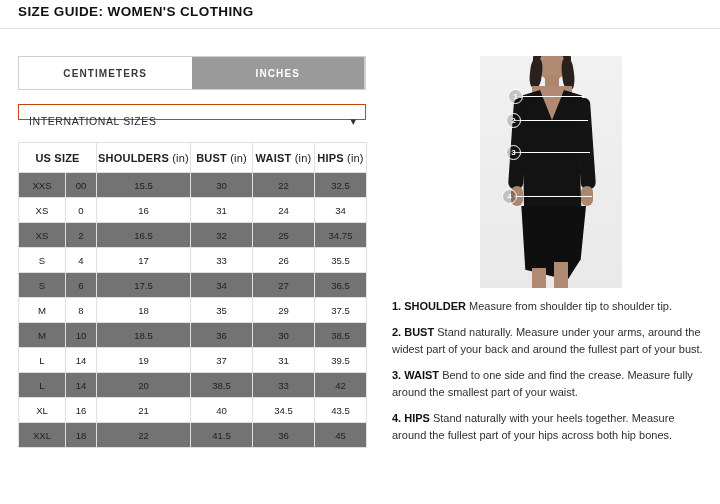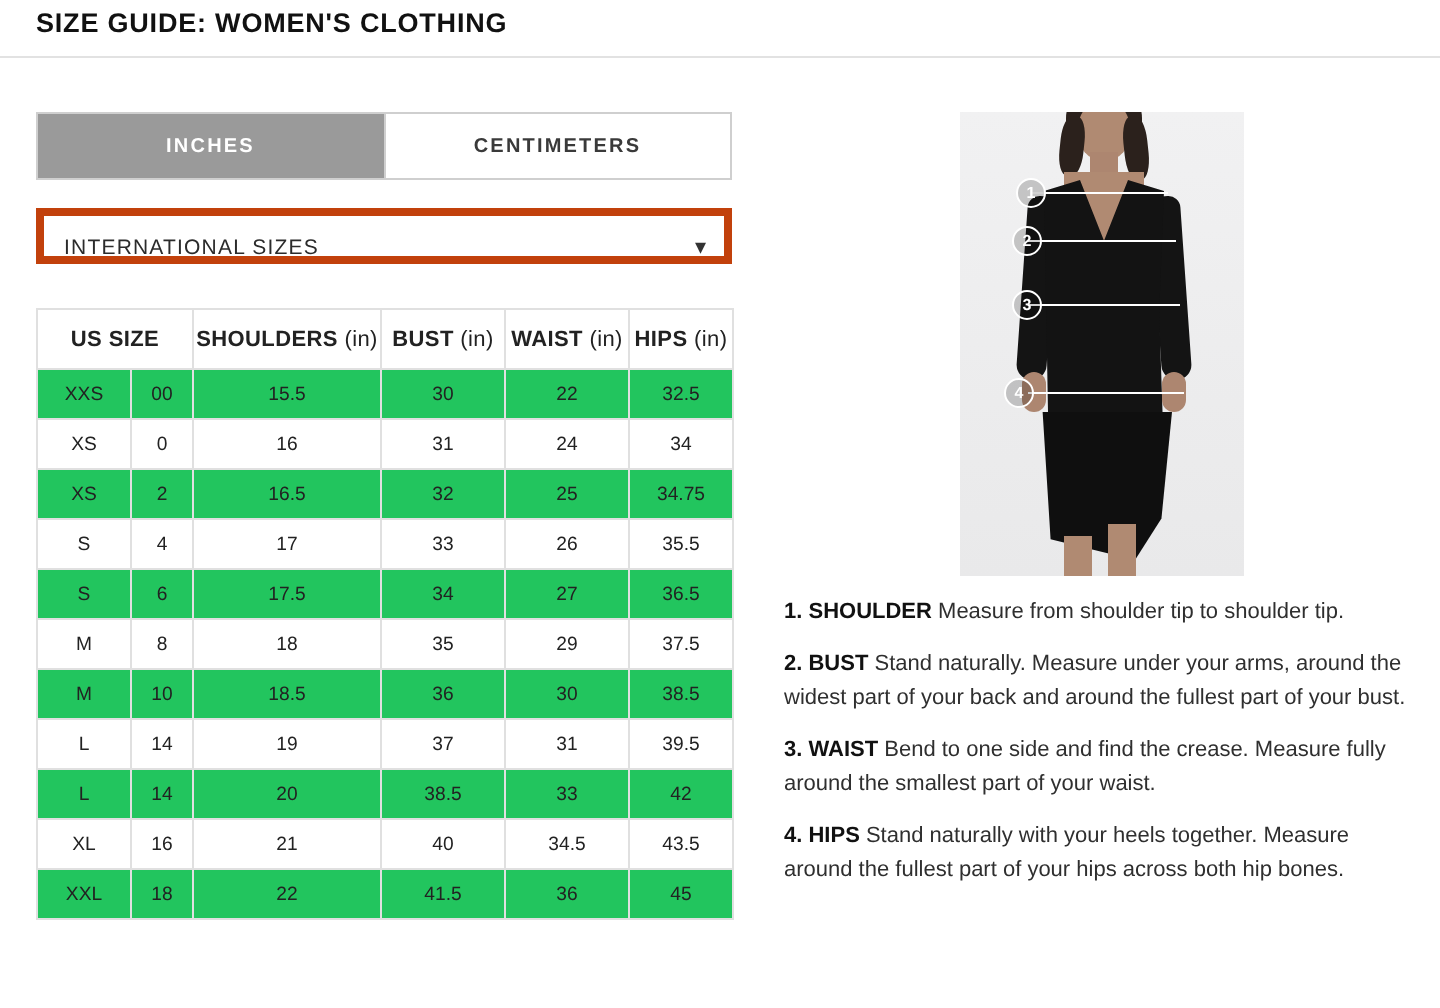--- a/index.html
+++ b/index.html
@@ -62,22 +62,22 @@
     background: #9a9a9a;
     color: #ffffff;
     border-right: 1px solid #cfcfcf;
   }
 
   
   .select-wrap {
     position: relative;
     margin-top: 14px;
     width: 348px;
-    height: 28px;
-    border: 4px solid #c2410c;
+    height: 16px;
+    border: 1px solid #c2410c;
     background: #fff;
   }
   .select-label {
     position: absolute;
     left: 10px; top: 0;
     height: 32px;
     display: flex;
     align-items: center;
     font-size: 10.5px;
     letter-spacing: 0.6px;
@@ -116,21 +116,21 @@
     height: 30px;
     letter-spacing: 0.2px;
   }
   .size-table th .unit { font-weight: normal; }
   .size-table col.c0 { width: 47px; }
   .size-table col.c1 { width: 31px; }
   .size-table col.c2 { width: 94px; }
   .size-table col.c3 { width: 62px; }
   .size-table col.c4 { width: 62px; }
   .size-table col.c5 { width: 52px; }
-  .size-table tbody tr.shaded td { background: #22c55e; }
+  .size-table tbody tr.shaded td { background: #737373; }
   .size-table tbody tr.plain td { background: #ffffff; }
   .size-table th.span-head { text-align: center; }
 
   
   .right-col {
     position: absolute;
     left: 392px; top: 56px;
     width: 312px;
   }
 
@@ -295,22 +295,22 @@
 <body>
 
 <div class="page">
 
   <div class="page-title">SIZE GUIDE: WOMEN'S CLOTHING</div>
   <div class="title-rule"></div>
 
   <div class="left-col">
 
     <div class="unit-tabs">
+      <div class="unit-tab">CENTIMETERS</div>
       <div class="unit-tab active">INCHES</div>
-      <div class="unit-tab">CENTIMETERS</div>
     </div>
 
     <div class="select-wrap">
       <span class="select-label">INTERNATIONAL SIZES</span>
       <span class="select-chevron">▾</span>
     </div>
 
     <table class="size-table">
       <colgroup>
         <col class="c0">

